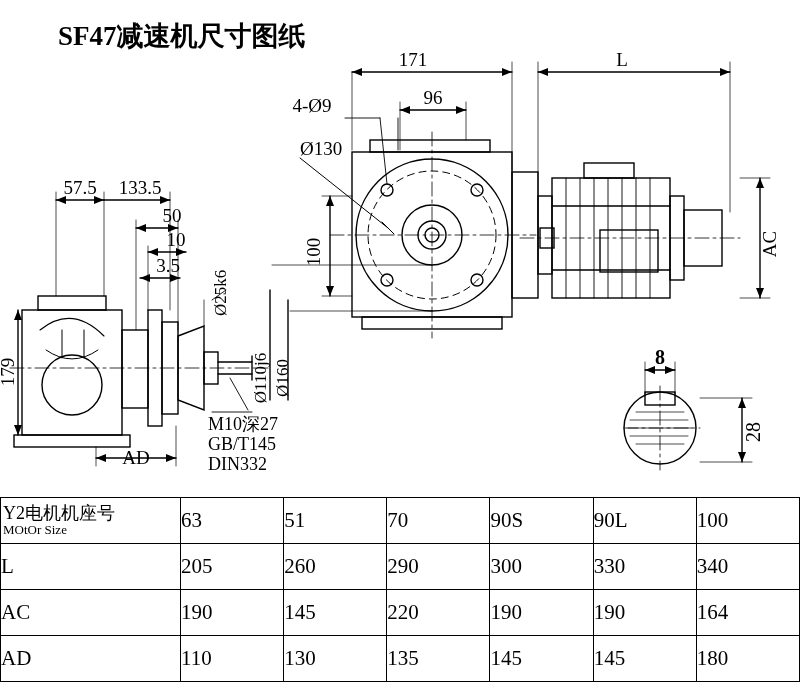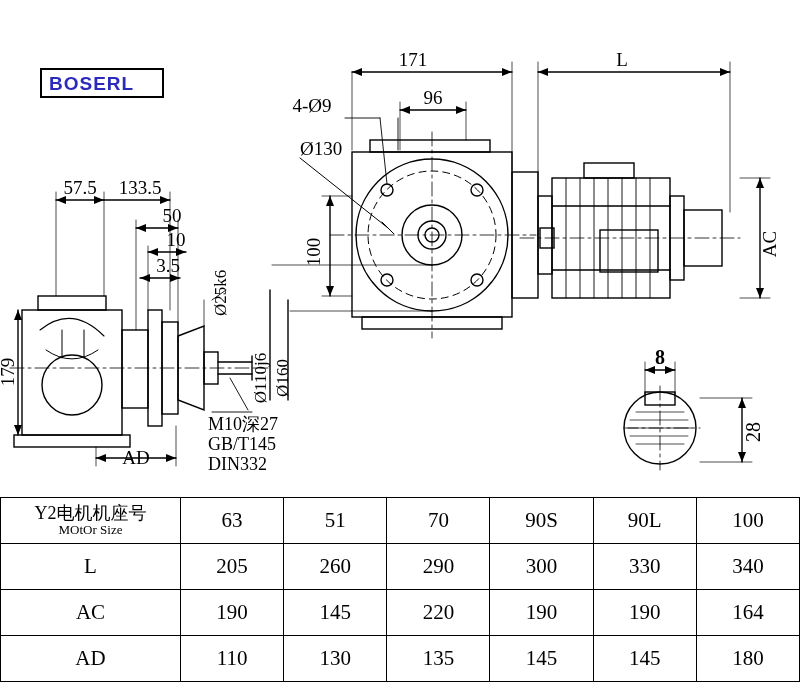--- a/index.html
+++ b/index.html
@@ -40,21 +40,20 @@
 
   
   .spec-table{
     position:absolute;left:0px;top:497px;
     width:800px;
     border-collapse:collapse;
     table-layout:fixed;
   }
   .spec-table td{
     border:1px solid #000;
-    text-align:center;
     vertical-align:middle;
     font-size:21px;
     height:45px;
     padding:0;
   }
   .spec-table td.head{
     font-size:19px;
     line-height:1.08;
     padding:0 2px;
   }
@@ -62,24 +61,22 @@
     font-size:21px;
   }
   .hdr-cn{display:block;font-size:18px;}
   .hdr-en{display:block;font-size:13px;}
 </style>
 </head>
 <body>
 
 <div class="root">
 
-
-  <div class="brand">
-    <span>BOSERL</span>
-  </div>
+  <div class="title">SF47减速机尺寸图纸</div>
+
 
   <div class="svgwrap">
   <svg width="800" height="684" viewBox="0 0 800 684" xmlns="http://www.w3.org/2000/svg">
     <g fill="none" stroke="#000" stroke-width="1.4" stroke-linecap="round">
 
       <rect x="352" y="152" width="160" height="165"></rect>
 
       <rect x="370" y="140" width="120" height="12"></rect>
 
       <rect x="362" y="317" width="140" height="12"></rect>

